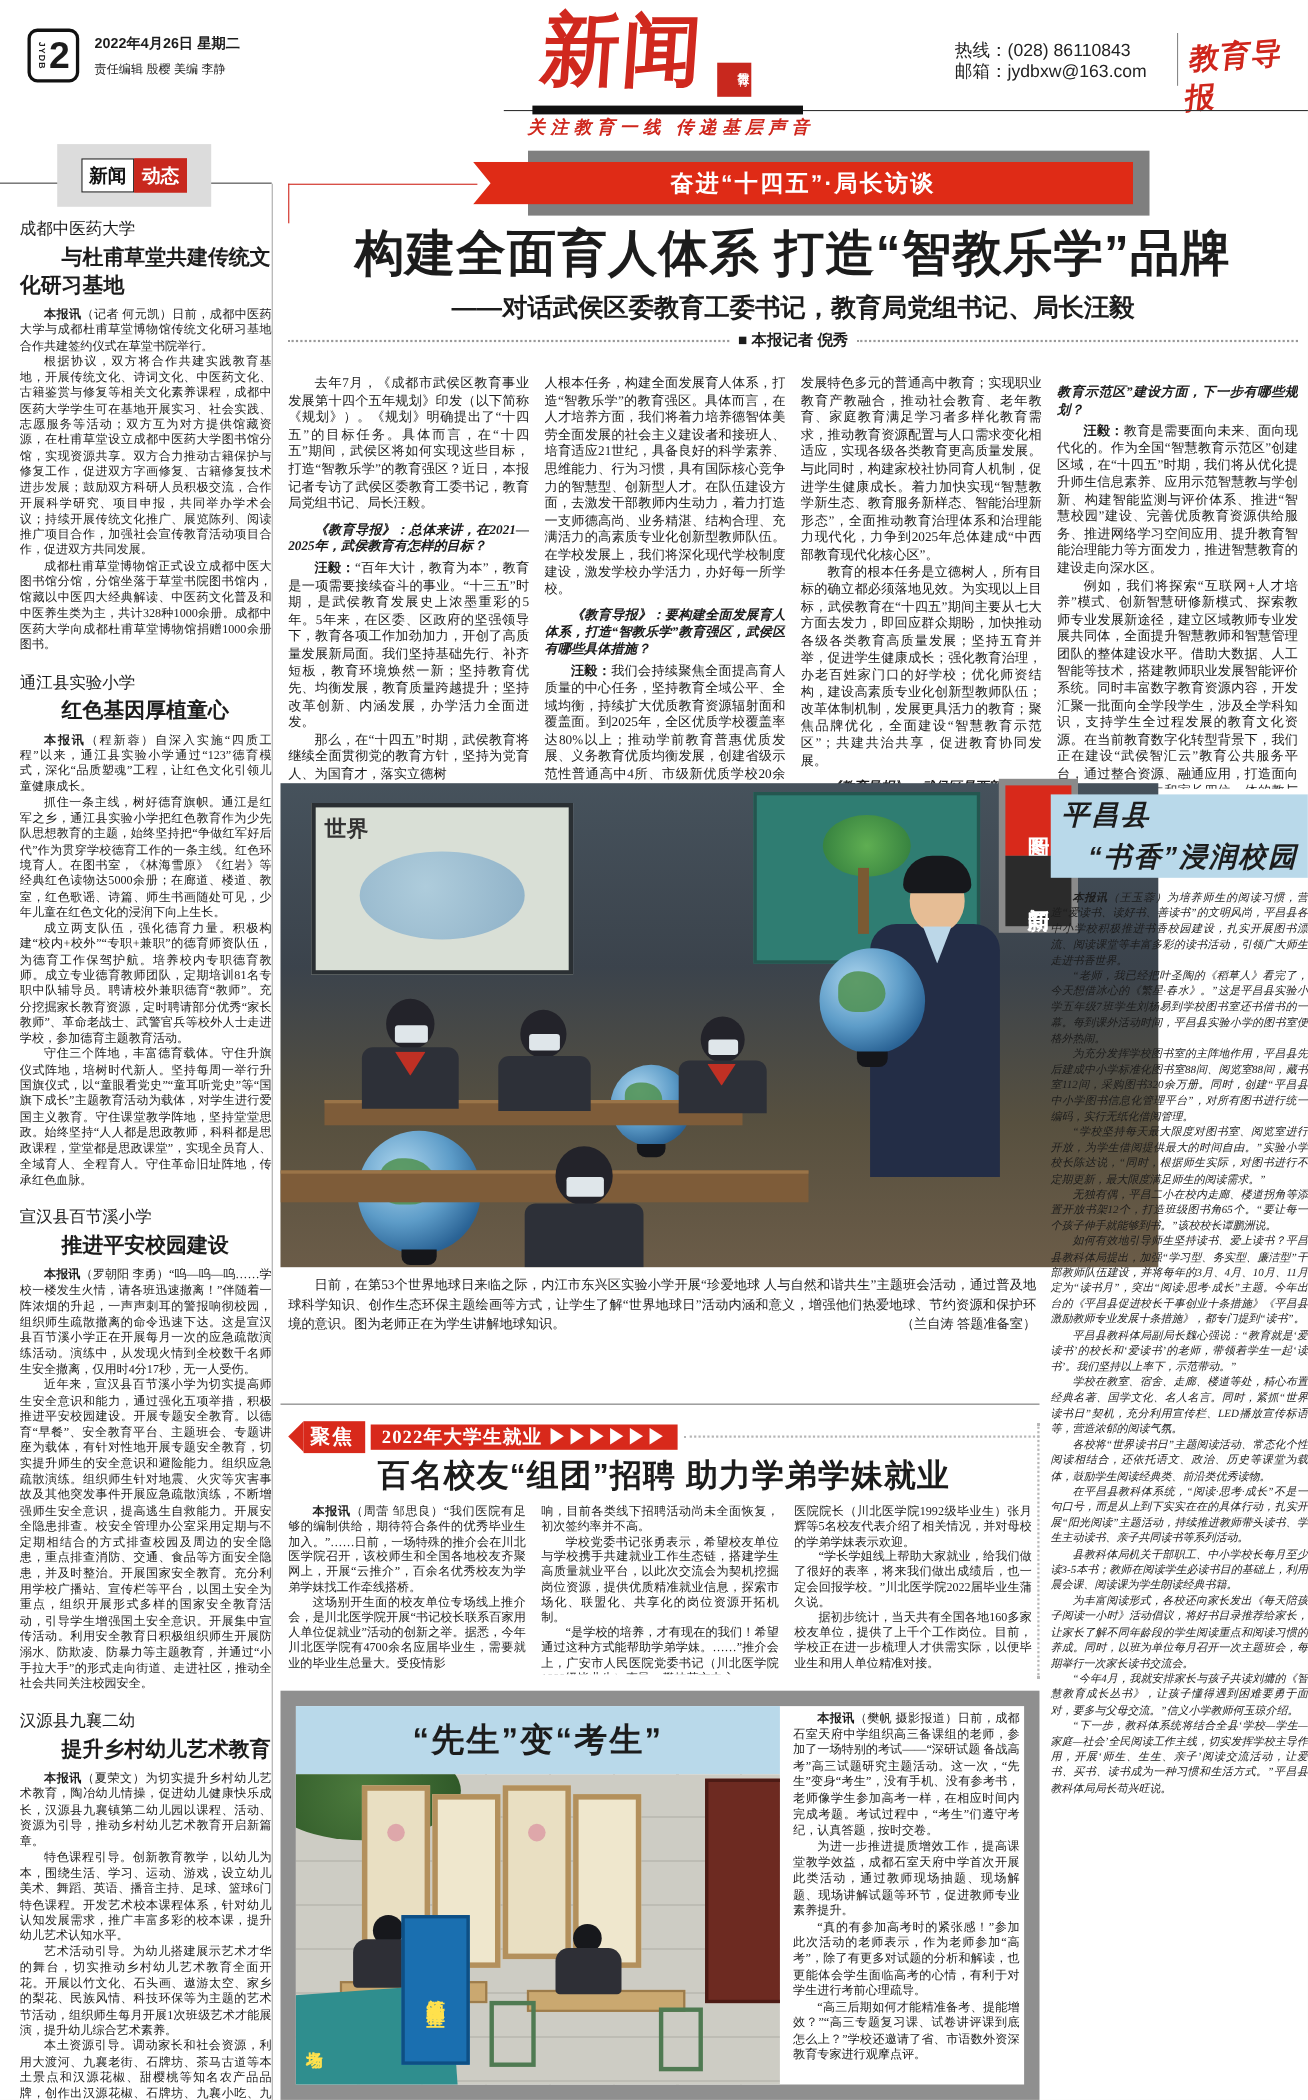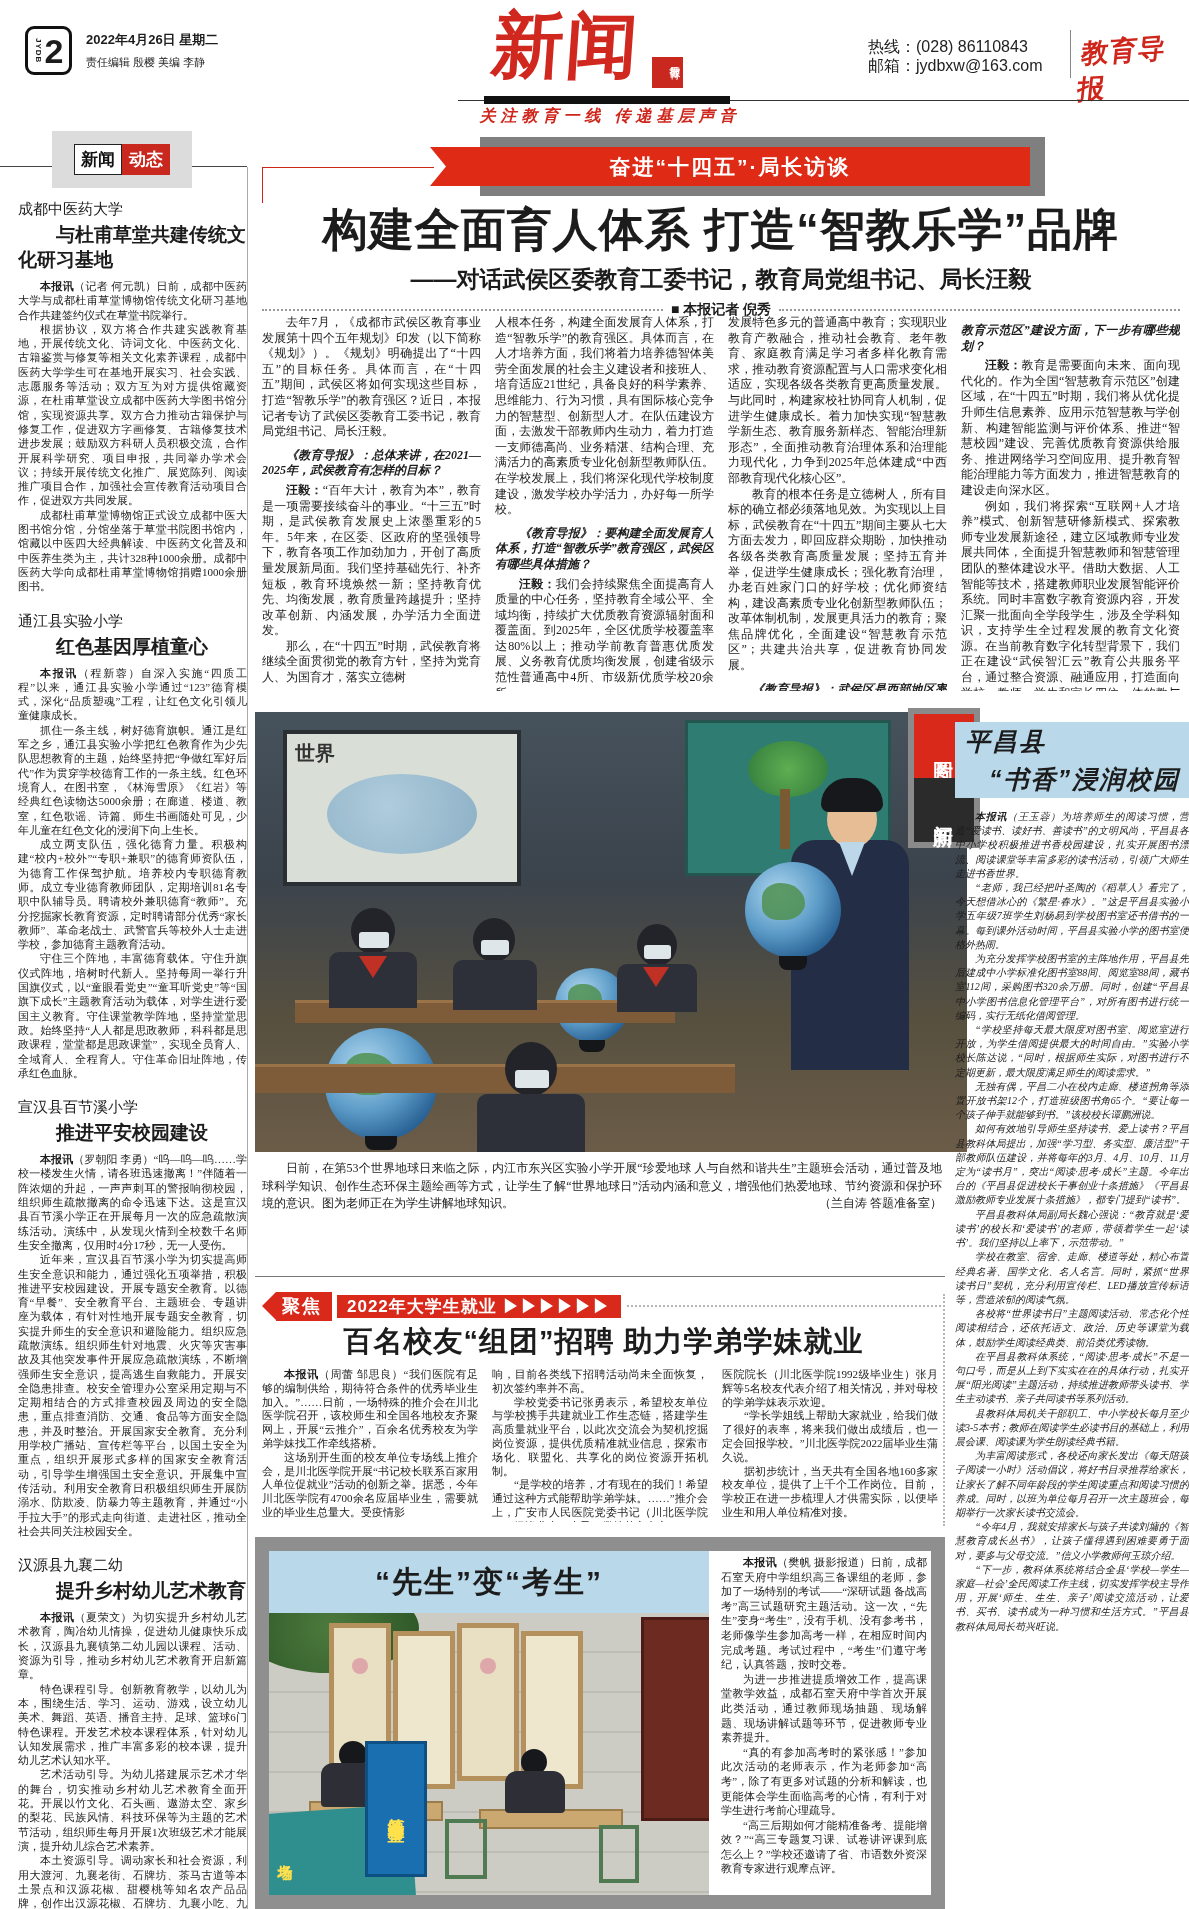--- a/index.html
+++ b/index.html
@@ -51,26 +51,26 @@
         display:flex;align-items:center;justify-content:center;font-size:21px;font-weight:900;
         font-family:"Liberation Sans",sans-serif;letter-spacing:2px;
         clip-path:polygon(0 0,100% 0,100% 100%,0 100%,16px 50%);}
   .fx-headline{left:262px;top:202px;width:918px;text-align:center;font-size:45px;font-weight:900;
         font-family:"Liberation Sans",sans-serif;letter-spacing:1px;line-height:56px;}
   .fx-sub{left:262px;top:264px;width:918px;text-align:center;font-size:23px;font-weight:700;
         font-family:"Liberation Sans",sans-serif;}
   .fx-byline{left:262px;top:301px;width:918px;display:flex;align-items:center;gap:8px;}
   .fx-byline .dots{flex:1;border-top:2px dotted #999;height:0;}
   .fx-byline .who{font-size:14px;font-weight:700;font-family:"Liberation Sans",sans-serif;}
-  .fx-cols{left:262px;top:315px;width:918px;height:376px;display:grid;
+  .fx-cols{left:262px;top:341px;width:918px;height:376px;display:grid;
         grid-template-columns:repeat(4,1fr);gap:14px;overflow:hidden;}
   .fx-cols .col{overflow:hidden;}
   .fx-cols .para{font-size:12px;line-height:15.6px;}
   
-  .mp{left:255px;top:712px;width:712px;height:440px;overflow:hidden;
+  .mp{left:255px;top:712px;width:798px;height:440px;overflow:hidden;
       background:linear-gradient(180deg,#46525c 0%,#3b434c 38%,#57503f 70%,#6b5c48 100%);}
   .mp-screen{position:absolute;left:28px;top:18px;width:230px;height:148px;background:#d9dfd6;
       border:4px solid #2a2f33;}
   .mp-screen .wtxt{position:absolute;left:8px;top:6px;font-size:20px;font-weight:900;color:#333;}
   .mp-map{position:absolute;left:40px;top:40px;width:150px;height:80px;border-radius:50%;
       background:radial-gradient(circle at 40% 40%,#9cc4de,#6d9cc0);opacity:.7;}
   .mp-board{position:absolute;left:430px;top:8px;width:200px;height:150px;background:#2f7d72;border:3px solid #24564f;}
   .mp-palm{position:absolute;left:60px;top:18px;width:80px;height:56px;border-radius:50%;
       background:radial-gradient(circle,#5fae52,#2f7a3c);}
   .mp-trunk{position:absolute;left:92px;top:66px;width:10px;height:60px;background:#7a5a33;}
@@ -104,21 +104,21 @@
   .cap .cb{font-size:12px;line-height:17.5px;text-align:justify;text-indent:2em;margin:0;}
   .cap .credit{float:right;}
   .cap-rule{left:255px;top:1276px;width:690px;height:1px;background:#777;}
   
   .focus-banner{left:262px;top:1292px;width:683px;display:flex;align-items:center;height:28px;}
   .flagtail{width:0;height:0;border-top:14px solid transparent;border-bottom:14px solid transparent;
       border-right:14px solid #d8291b;}
   .focus-label{background:#d8291b;color:#fff;font-size:18px;font-weight:900;padding:2px 10px 3px 6px;
       font-family:"Liberation Sans",sans-serif;letter-spacing:2px;}
   .focus-topic{background:#d8291b;color:#fff;font-size:17px;font-weight:900;padding:0 10px;
-      margin-left:5px;font-family:Liberation Sans, sans-serif;letter-spacing:1px;}
+      margin-left:5px;font-family:Liberation Serif, serif;letter-spacing:1px;}
   .focus-banner .dots{flex:1;border-top:2px dotted #b5b5b5;height:0;margin-left:6px;}
   .focus-rborder{left:943px;top:1294px;width:0;height:232px;border-right:2px dotted #b5b5b5;}
   .focus-headline{left:262px;top:1322px;width:683px;text-align:center;font-size:29px;font-weight:900;
       font-family:"Liberation Sans",sans-serif;letter-spacing:1px;}
   .focus-cols{left:262px;top:1368px;width:676px;height:154px;display:grid;grid-template-columns:repeat(3,1fr);
       gap:14px;overflow:hidden;}
   .focus-cols .para{font-size:11px;line-height:13.8px;}
   
   .bot-gray{left:255px;top:1537px;width:690px;height:372px;background:#8f8f8f;}
   .bot-inner{left:269px;top:1551px;width:662px;height:344px;background:#fff;}

